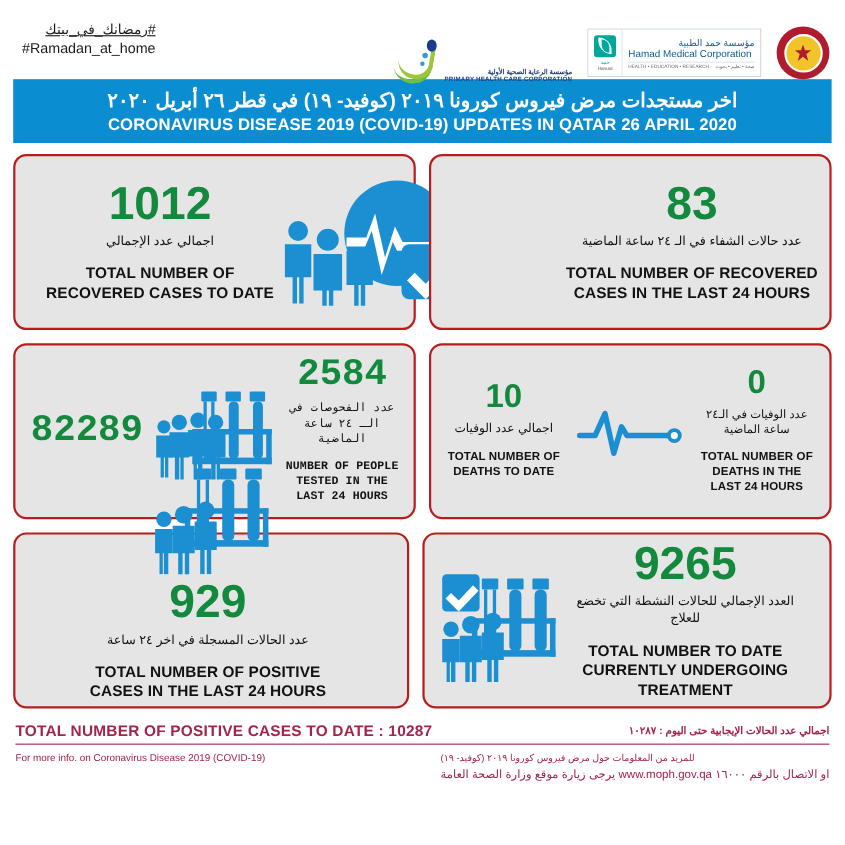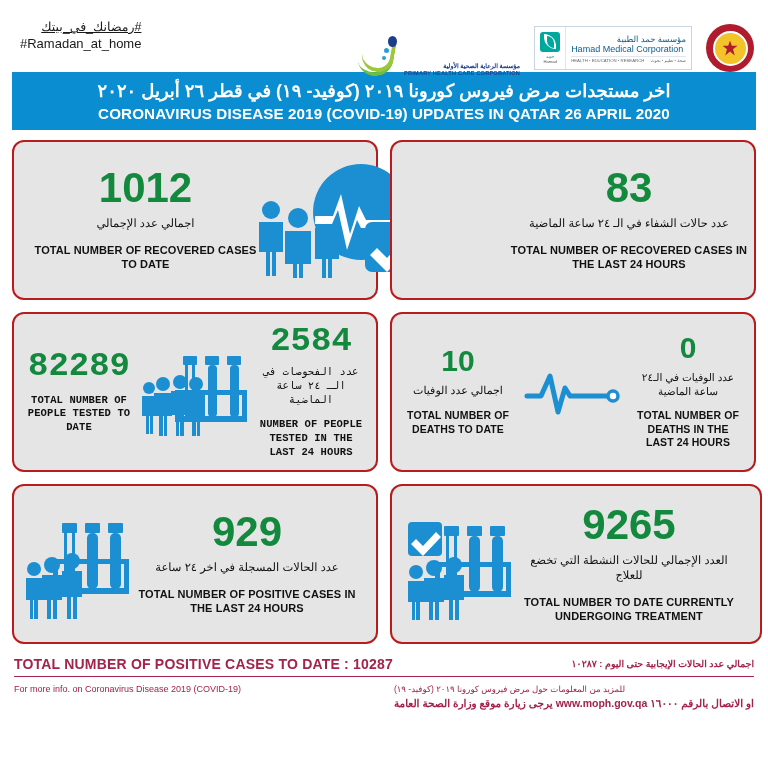--- a/index.html
+++ b/index.html
@@ -130,21 +130,21 @@
   .stat{display:flex;flex-direction:column;align-items:center;justify-content:center;
         text-align:center;padding:4px 6px;box-sizing:border-box;}
   .num{color:#13893E;font-weight:bold;line-height:1;}
   .num.xl{font-size:42px;}
   .num.lg{font-size:34px;}
   .num.md{font-size:30px;}
   .ar-lbl{
     direction:rtl;color:#111;font-size:11.5px;line-height:1.35;margin-top:7px;
   }
   .en-lbl{
-    color:#111;font-size:11px;font-weight:bold;line-height:1.3;margin-top:11px;
+    color:#111;font-size:14px;font-weight:bold;line-height:1.3;margin-top:11px;
     letter-spacing:.1px;
   }
   .en-lbl.sm{font-size:10.5px;}
 
   .icon-wrap{display:flex;align-items:center;justify-content:center;}
 
   svg{display:block;}
   .blu{fill:#1B8FD1;}
 
   
@@ -154,21 +154,21 @@
     border-bottom:1.5px solid #A3234A;padding-bottom:4px;
   }
   .f-row1 .l{font-size:14px;font-weight:bold;letter-spacing:.2px;}
   .f-row1 .r{font-size:9.4px;font-weight:bold;direction:rtl;}
   .f-row2{display:flex;justify-content:space-between;margin-top:7px;}
   .f-col-l{display:flex;flex-direction:column;}
   .f-col-l .t{font-size:9px;}
   .f-col-l .b{font-size:14.5px;font-weight:bold;margin-top:2px;}
   .f-col-r{display:flex;flex-direction:column;align-items:flex-end;direction:rtl;}
   .f-col-r .t{font-size:8.6px;}
-  .f-col-r .b{font-size:10.5px;font-weight:bold;margin-top:3px;}
+  .f-col-r .b{font-size:10.5px;font-weight:normal;margin-top:3px;}
   .f-col-r .b .lat{direction:ltr;display:inline-block;}
 </style>
 </head>
 <body>
 
 <div class="page">
 
   <div class="header">
 
     <div class="hashtag">
@@ -261,21 +261,20 @@
           <div class="en-lbl">TOTAL NUMBER OF RECOVERED CASES IN THE LAST 24 HOURS</div>
         </div>
       </div>
     </div>
 
     <div class="row r2">
 
       <div class="card wide" style="justify-content:space-between;padding:0 6px;font-family:Liberation Mono, monospace;">
         <div class="stat" style="width:118px;">
           <div class="num lg">82289</div>
-          <div class="en-lbl sm">TOTAL NUMBER OF PEOPLE TESTED TO DATE</div>
         </div>
 
         <div class="icon-wrap">
           <svg width="112" height="108" viewBox="0 0 112 108">
             <g class="blu">
               <circle cx="10" cy="50" r="6"></circle>
                 <path d="M3 58h15v20h-4v18h-3V78h-1v18h-3V78H3z"></path>
               <circle cx="24" cy="46" r="7"></circle>
                 <path d="M15 55h18v23h-5v20h-3V78h-1v20h-4V78h-5z"></path>
               <circle cx="41" cy="44" r="7"></circle>
@@ -324,21 +323,21 @@
         <div class="stat" style="width:120px;">
           <div class="num md">0</div>
           <div class="ar-lbl" style="font-size:10.5px;">عدد الوفيات في الـ٢٤ ساعة الماضية</div>
           <div class="en-lbl sm">TOTAL NUMBER OF DEATHS IN THE LAST 24 HOURS</div>
         </div>
       </div>
     </div>
 
     <div class="row r3">
 
-      <div class="card wide" style="justify-content:space-between;padding:0 8px;">
+      <div class="card wide" style="justify-content:flex-end;padding:0 8px;flex-direction:column;">
         <div class="icon-wrap">
           <svg width="110" height="110" viewBox="0 0 110 110">
             <g class="blu">
               <circle cx="12" cy="60" r="7"></circle>
                 <path d="M4 69h16v22h-4v19h-4V91h-1v19h-3V91H4z"></path>
               <circle cx="30" cy="56" r="8"></circle>
                 <path d="M20 66h20v25h-5v21h-4V91h-2v21h-4V91h-5z"></path>
               <circle cx="50" cy="52" r="8"></circle>
                 <path d="M40 62h20v26h-5v22h-4V88h-2v22h-4V88h-5z"></path>
             </g>

